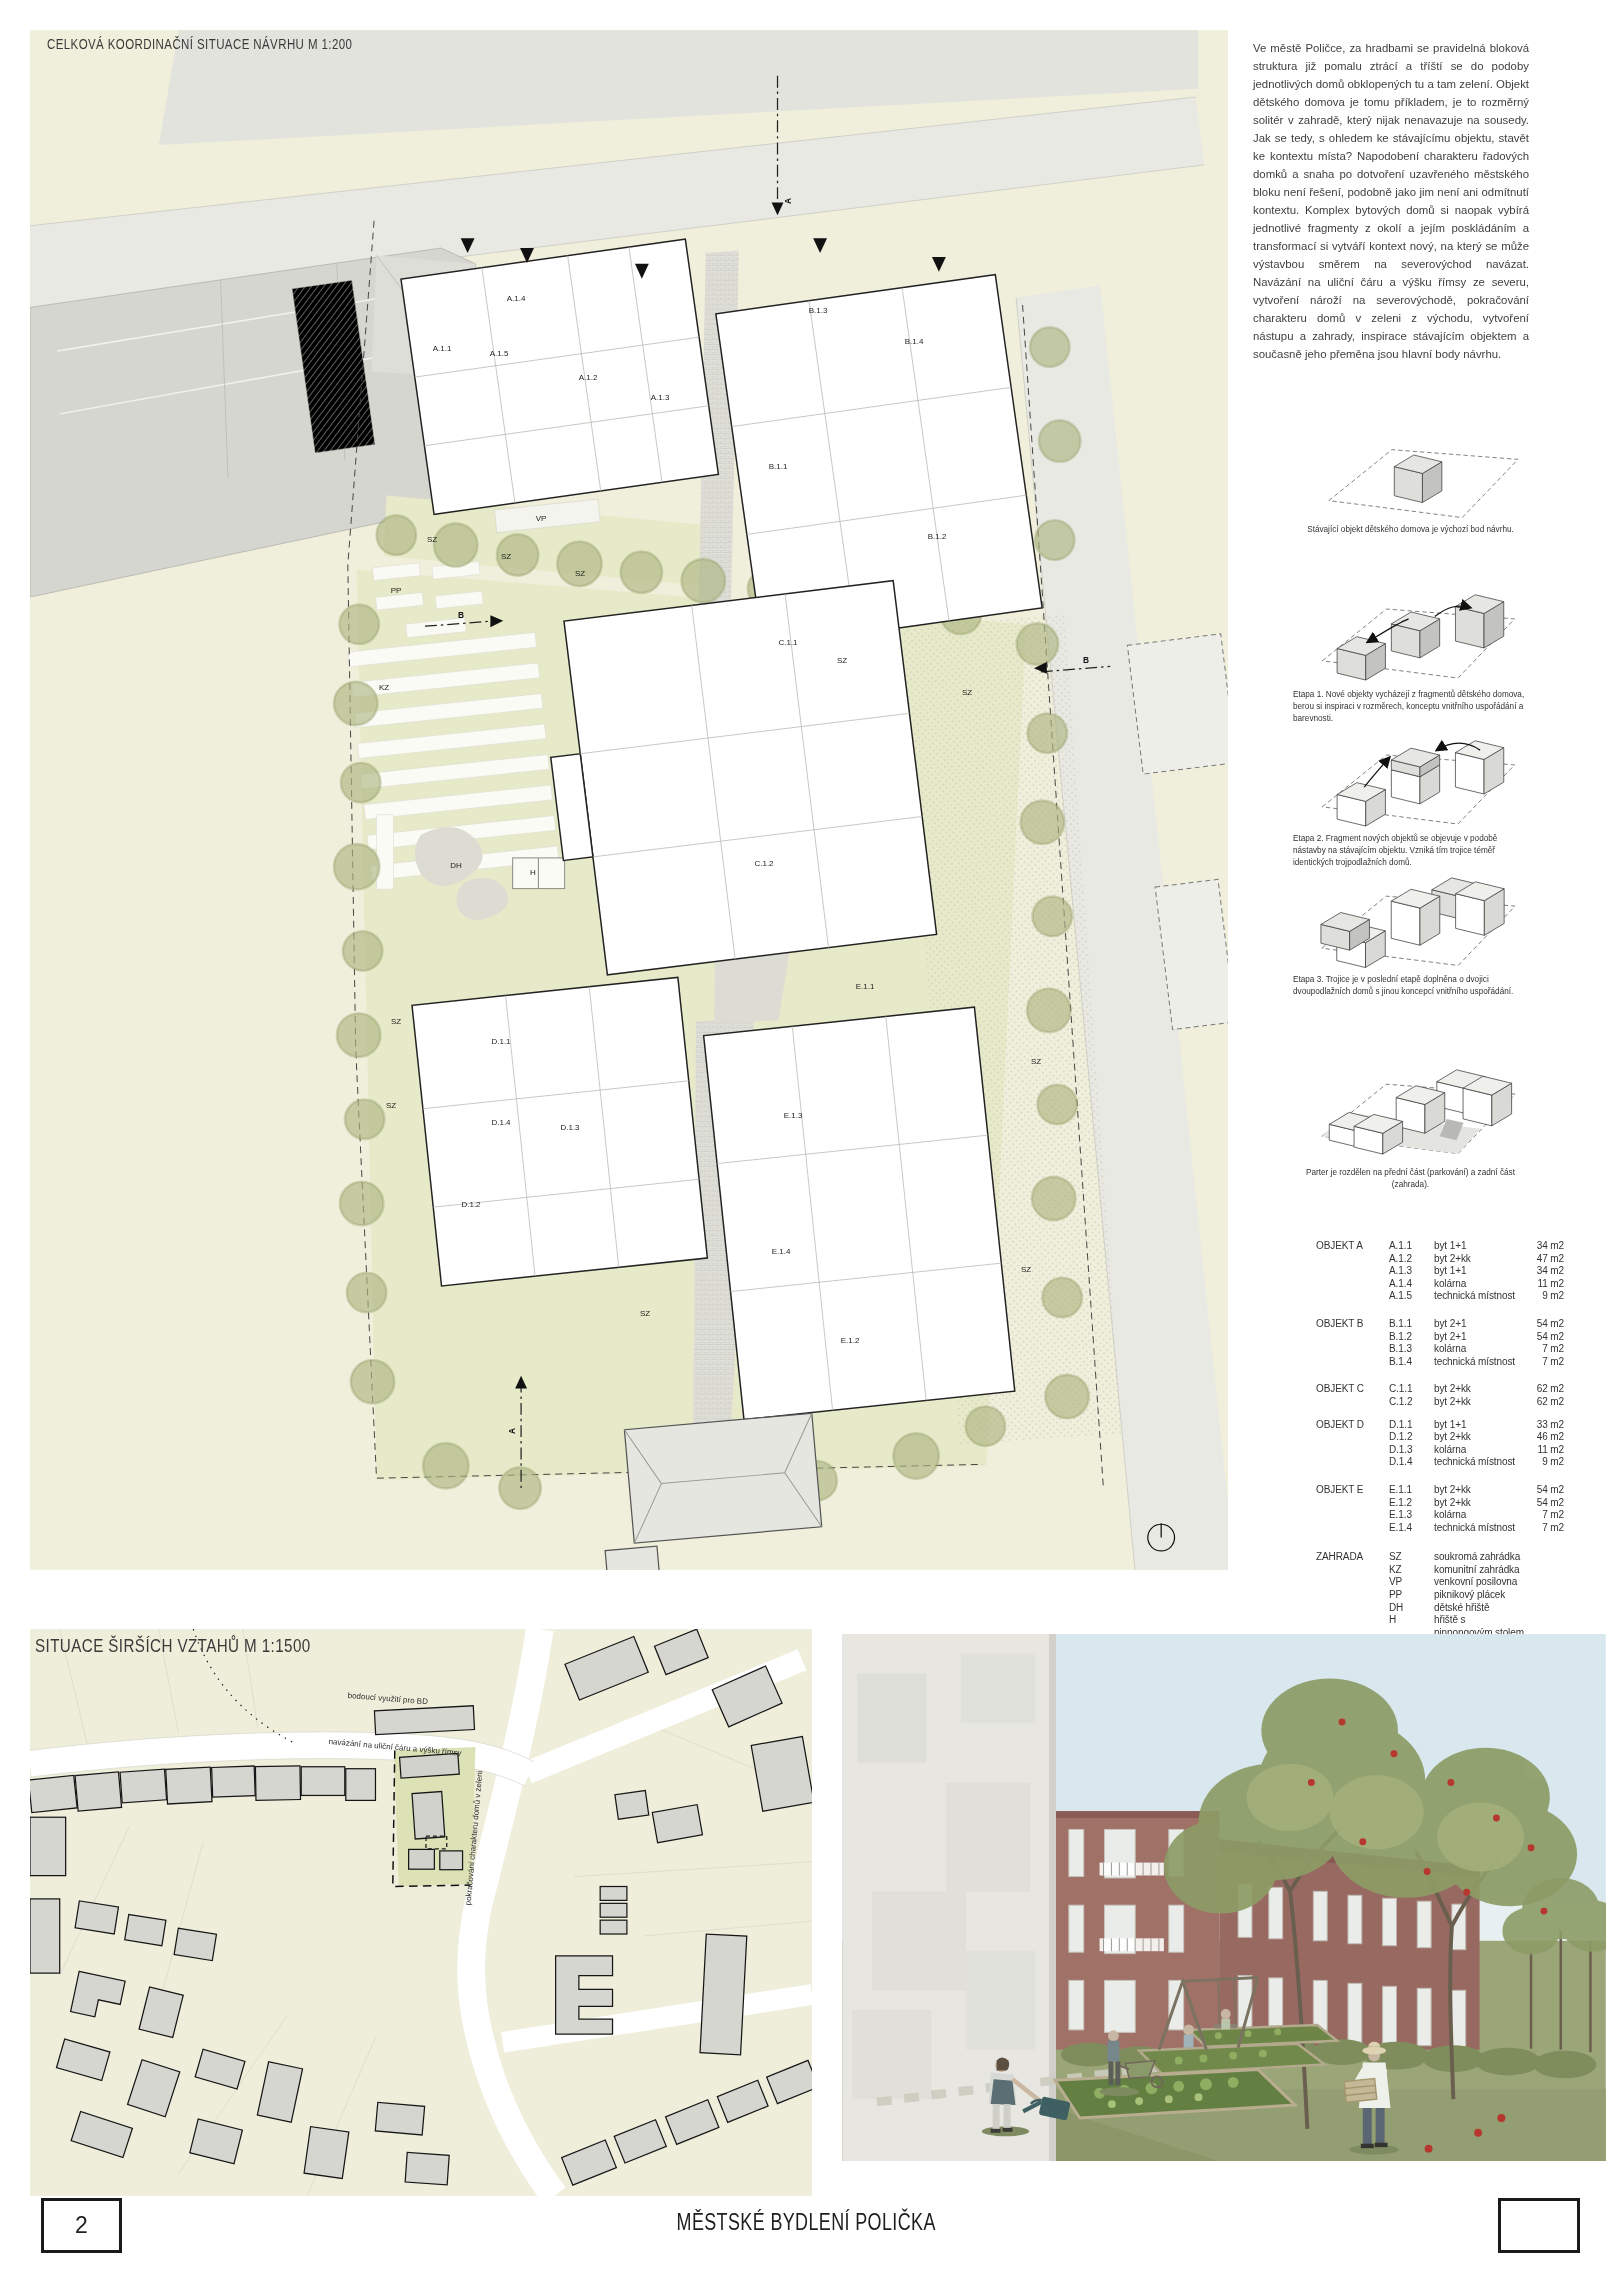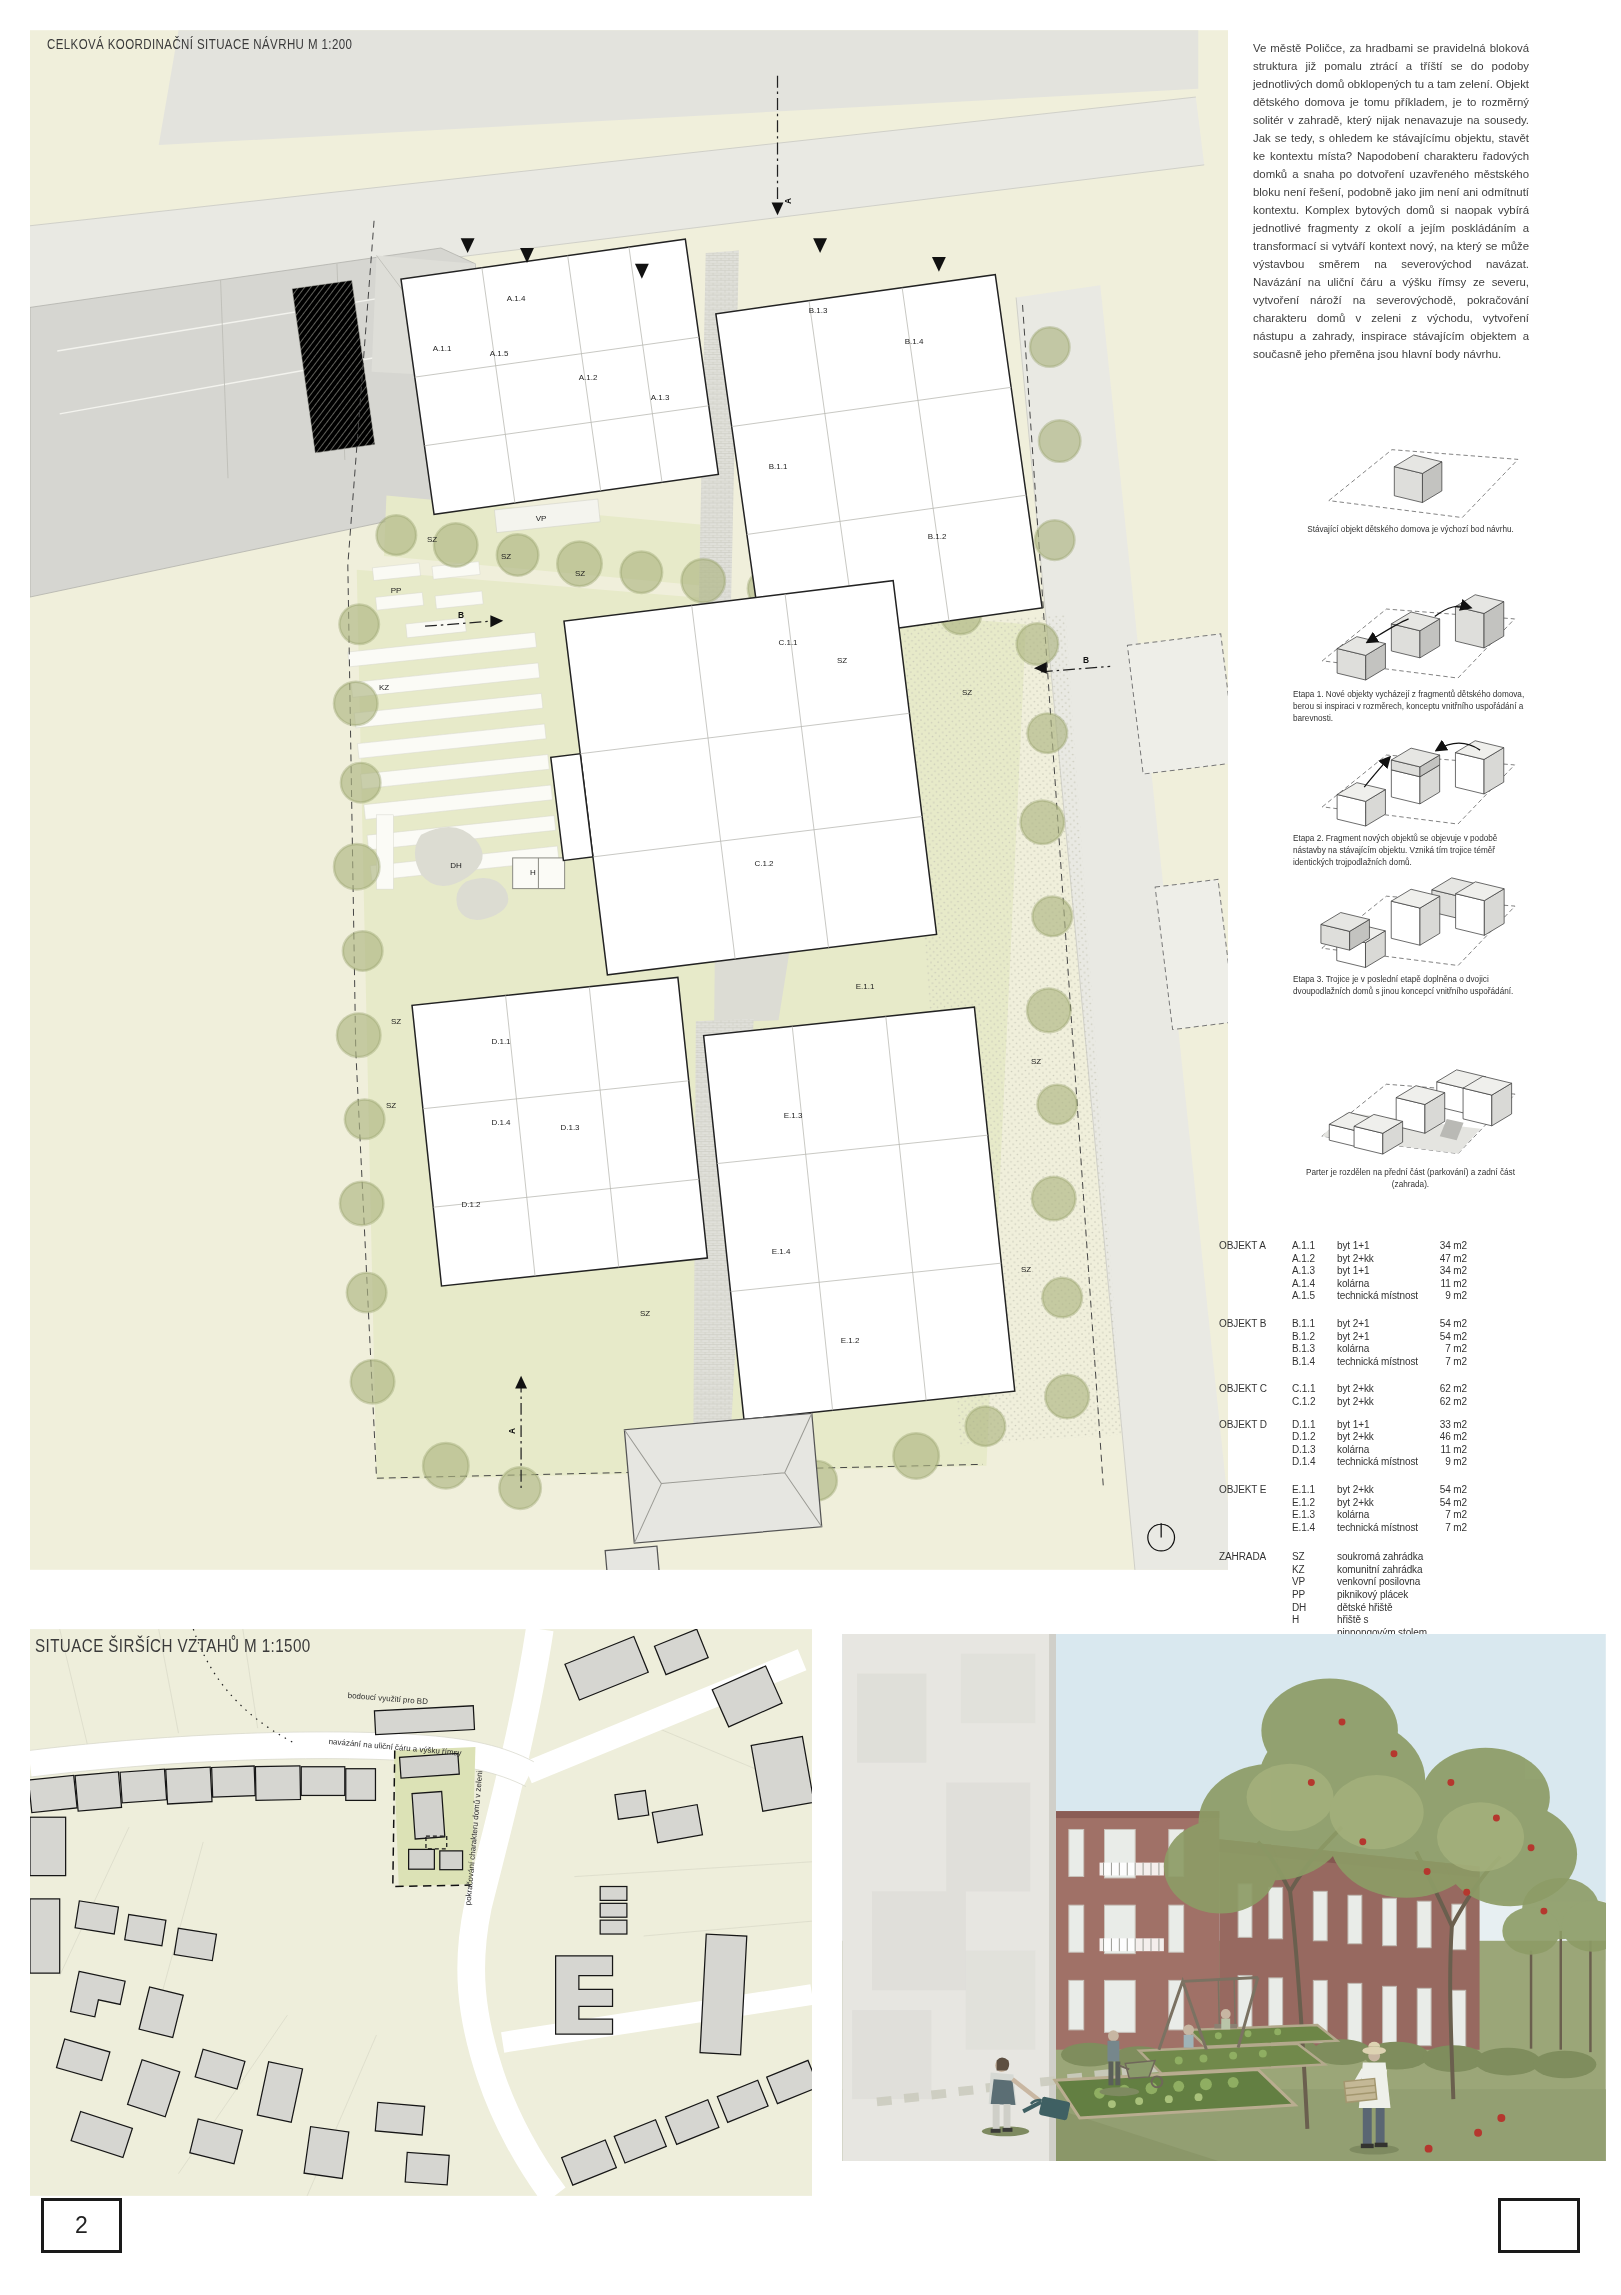--- a/index.html
+++ b/index.html
@@ -13,21 +13,21 @@
   .plan-title{left:47px;top:36px;font-size:14.4px;letter-spacing:0.5px;color:#3a3a3a;z-index:30;}
   .map-title{left:35px;top:1635px;font-size:19px;letter-spacing:0.5px;color:#3a3a3a;z-index:30;}
 
   
   .desc{left:1253px;top:28px;width:276px;font-size:11.4px;line-height:18px;text-align:justify;color:#3f3f3f;}
   .diag{z-index:5;}
   .diag-cap{left:1293px;width:235px;font-size:8.2px;line-height:12px;color:#333;}
   .cap-center{text-align:center;}
 
   
-  .legend{left:1219px;top:1240px;width:248px;font-size:10px;color:#333;letter-spacing:-0.1px;}
+  .legend{left:1316px;top:1240px;width:248px;font-size:10px;color:#333;letter-spacing:-0.1px;}
   .legend-row{display:flex;height:12.6px;line-height:12.6px;align-items:baseline;}
   .col-group{width:73px;flex:none;}
   .col-code{width:45px;flex:none;}
   .col-name{flex:1;}
   .col-area{width:40px;flex:none;text-align:right;}
 
   
   .plan-labels{position:absolute;inset:0;pointer-events:none;z-index:20;}
   .plan-label{position:absolute;transform:translate(-50%,-50%);font-size:8px;color:#1d1d1d;white-space:nowrap;}
   .sec-letter{position:absolute;font-size:8.4px;font-weight:bold;color:#111;z-index:21;}
@@ -919,16 +919,19 @@
       <rect x="1052" y="958" width="18" height="76" fill="#5a6673"></rect>
         <rect x="1078" y="958" width="18" height="74" fill="#5a6673"></rect>
       <rect x="1048" y="1030" width="26" height="9" fill="#33332f"></rect>
         <rect x="1076" y="1028" width="26" height="9" fill="#33332f"></rect>
     </g>
   </svg>
 
   <div class="abs num-box">
     <span>2</span>
   </div>
+  <div class="abs footer-title">
+    <span class="condC">MĚSTSKÉ BYDLENÍ POLIČKA</span>
+  </div>
   <div class="abs end-box"></div>
 
 </div>
 
 
 </body></html>

